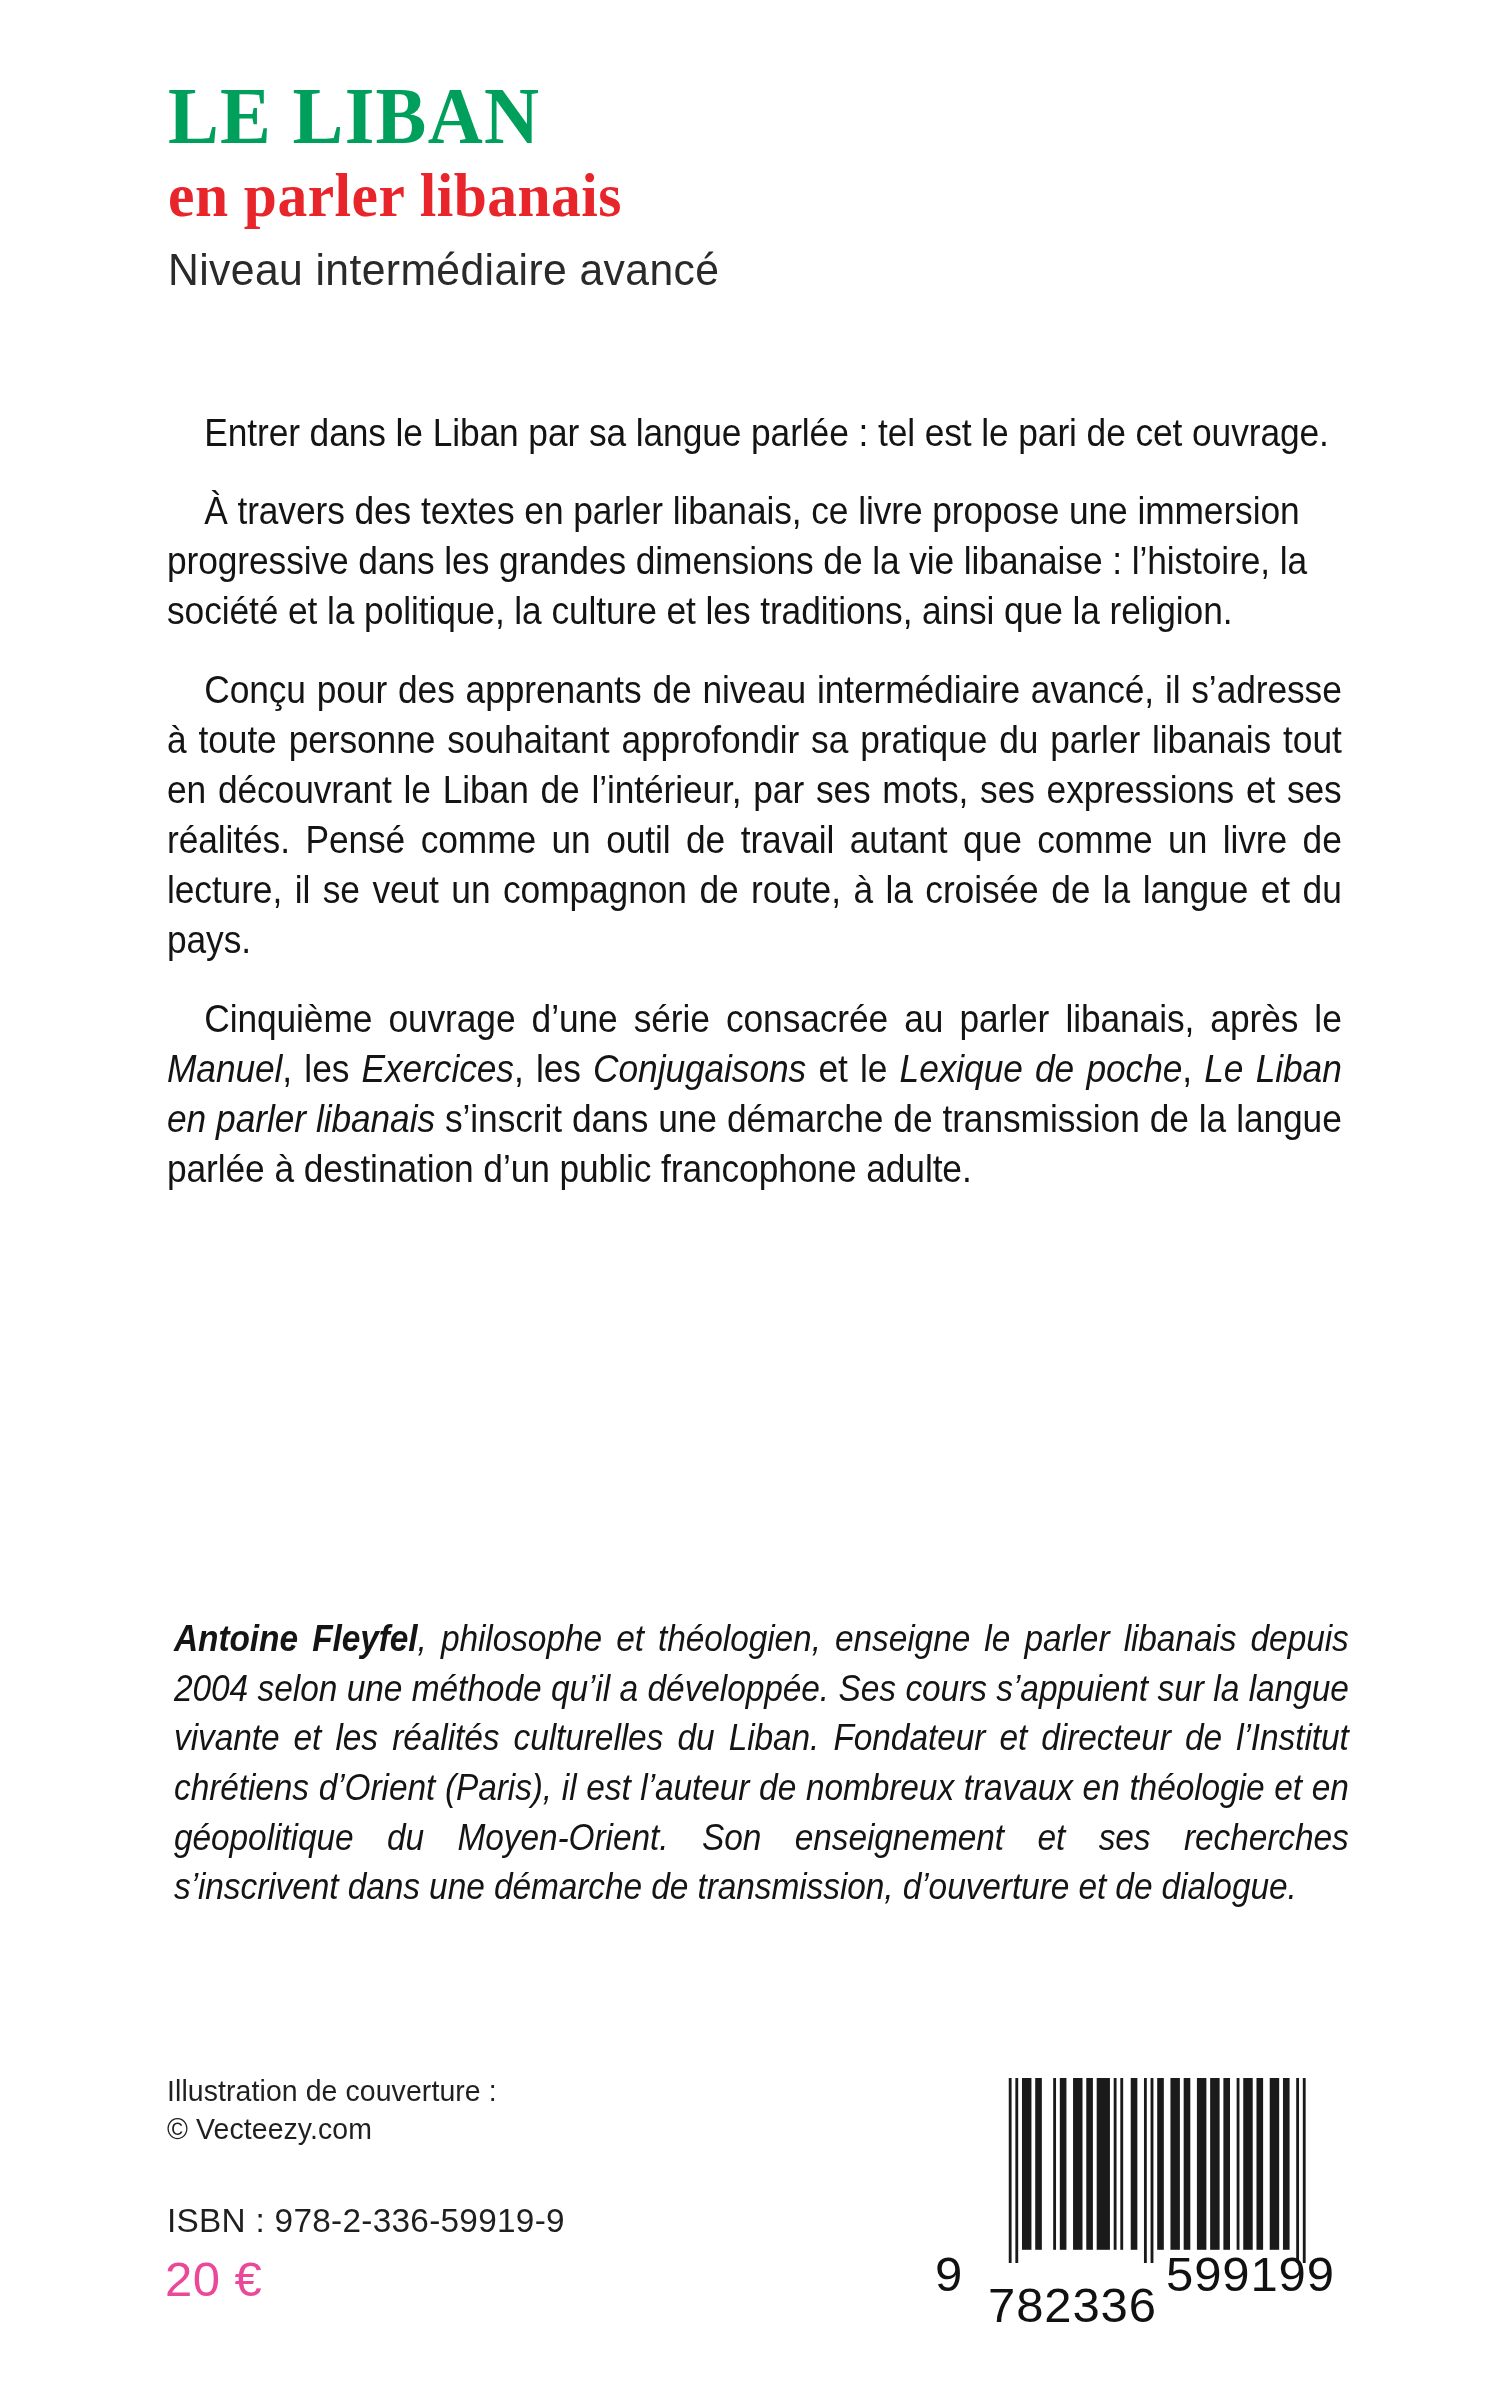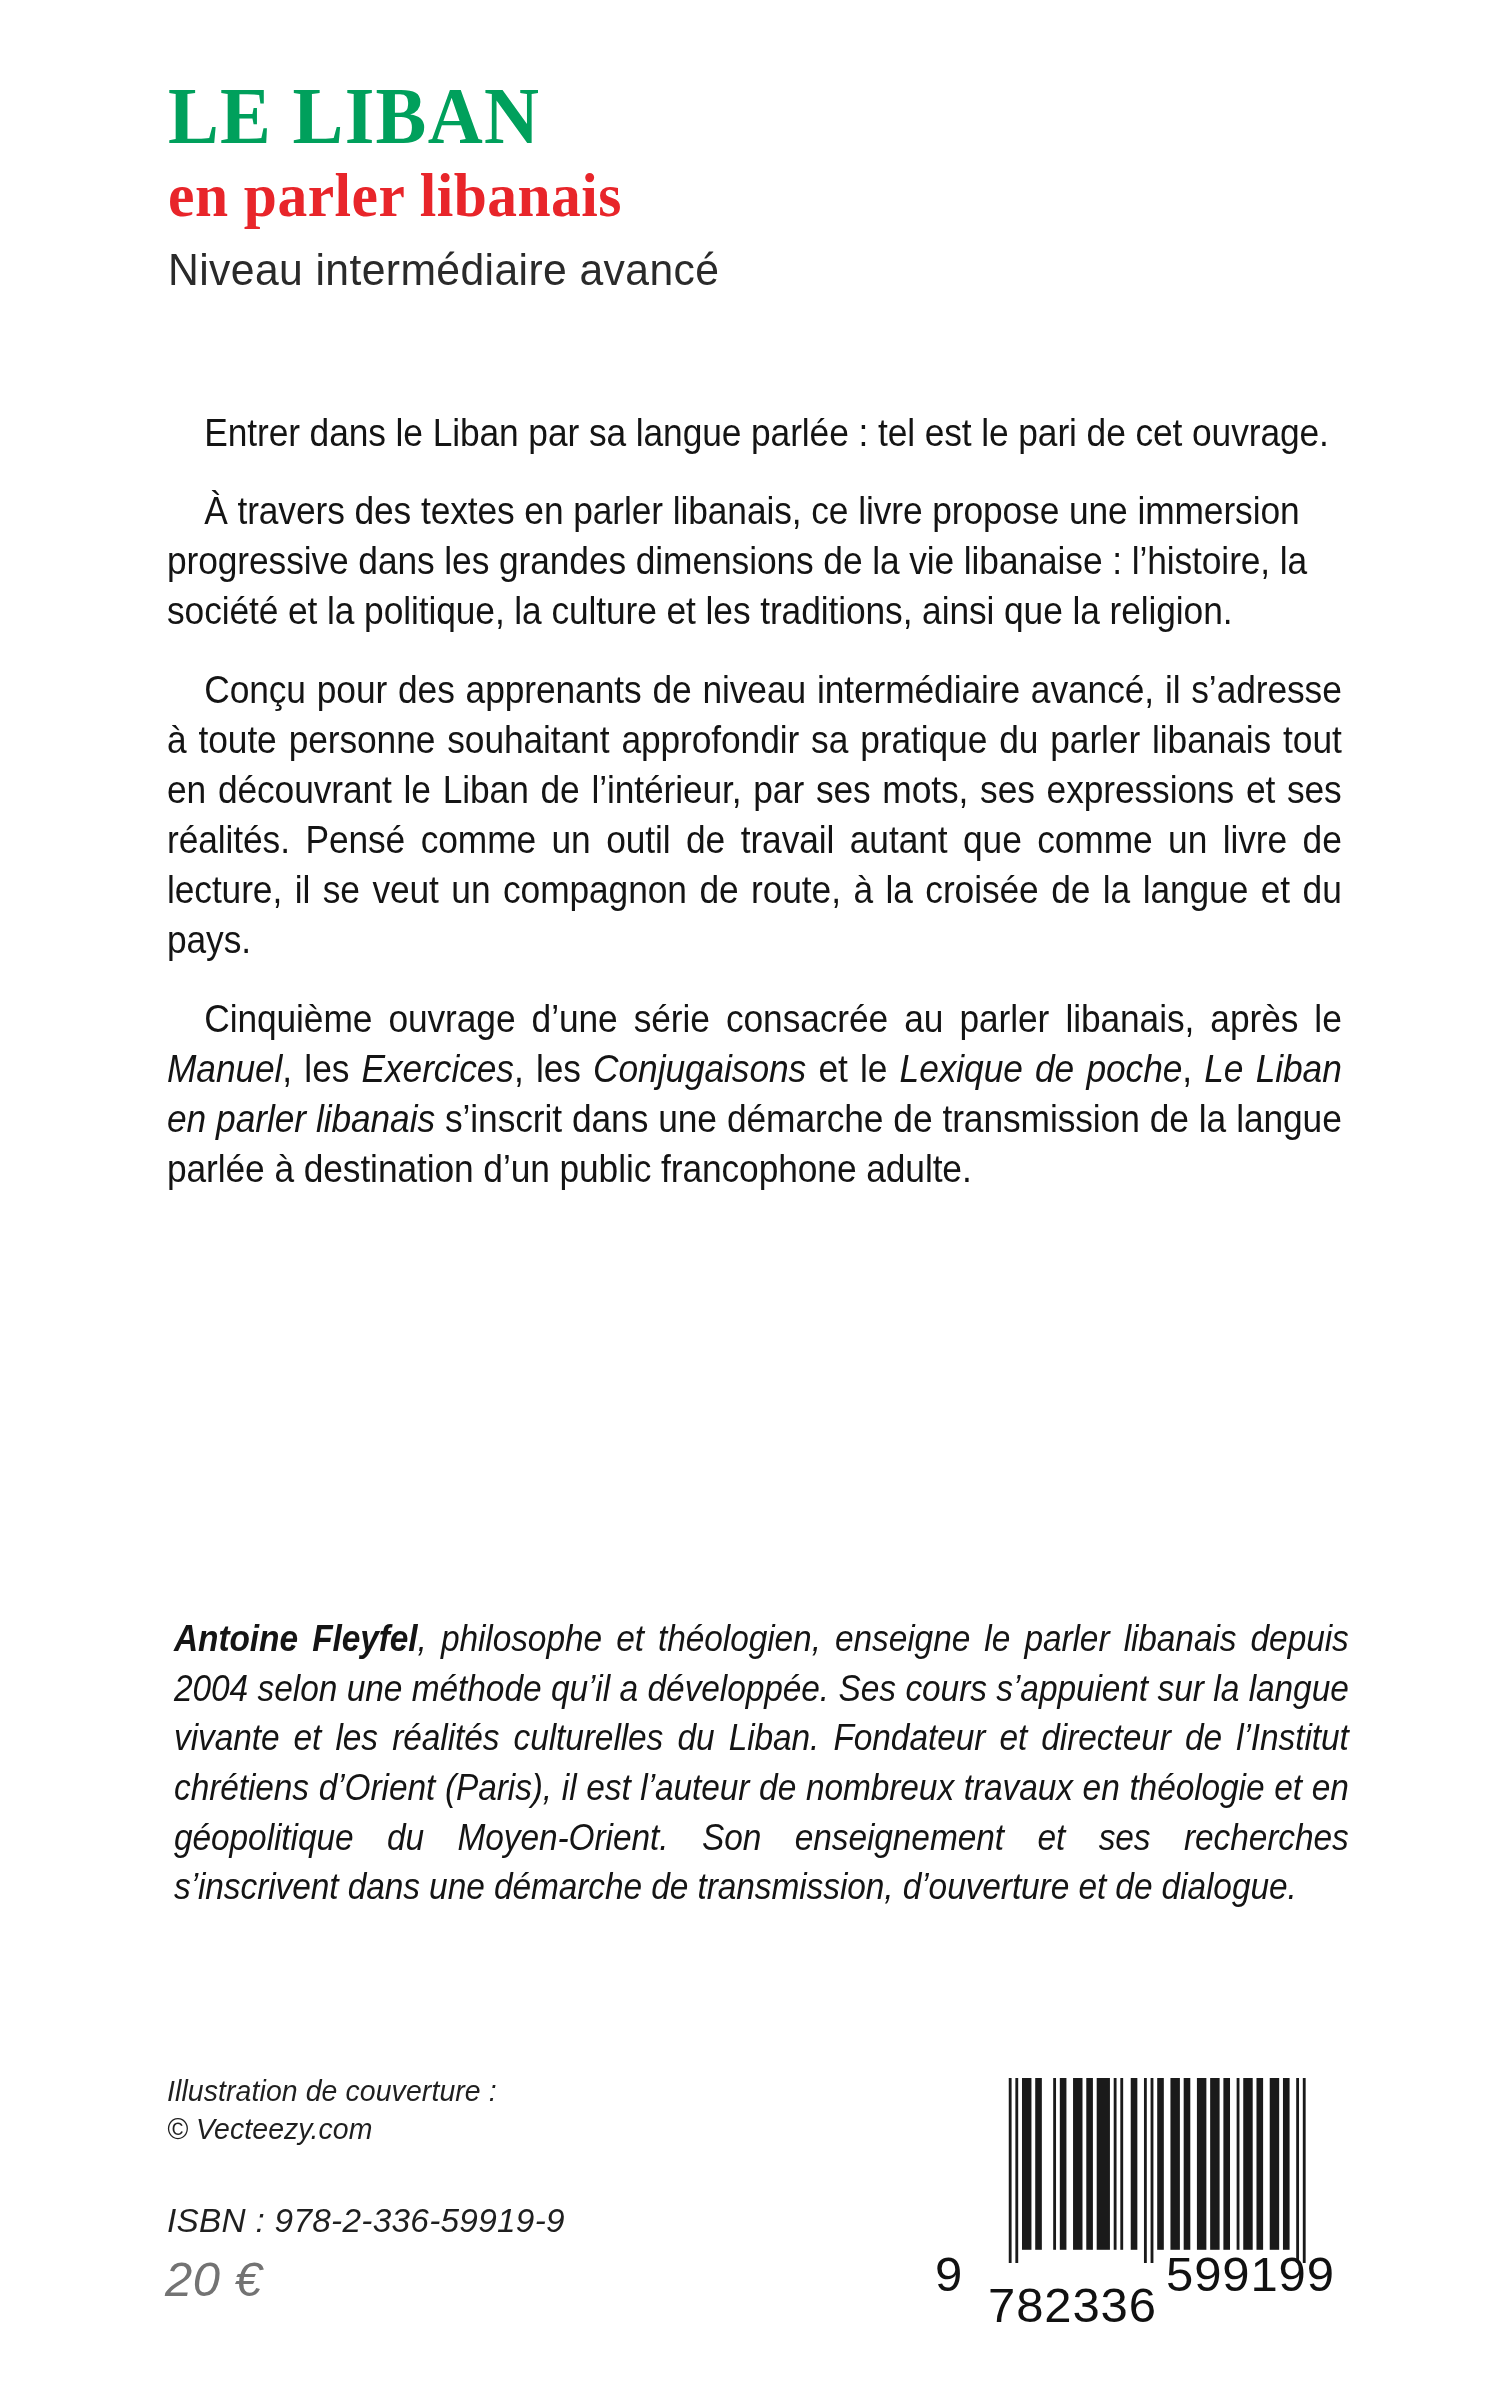--- a/index.html
+++ b/index.html
@@ -135,21 +135,20 @@
     font-style: italic;
   }
 
   
   .footer {
     position: absolute;
     left: 0;
     right: 0;
     top: 2073px;
     height: 312px;
-    font-style: italic;
   }
 
   .credits {
     position: absolute;
     left: 167px;
     top: 0;
     font-family: "Liberation Sans", sans-serif;
     font-weight: 300;
     font-size: 29px;
     line-height: 1.30;
@@ -179,21 +178,21 @@
   }
 
   .price {
     position: absolute;
     left: 165px;
     top: 178px;
     font-family: "Liberation Sans", sans-serif;
     font-weight: 300;
     font-size: 49px;
     line-height: 1.15;
-    color: #737373;
+    color: #ec4899;
     letter-spacing: 0.5px;
     white-space: nowrap;
   }
 
   
   .barcode-wrap {
     position: absolute;
     left: 935px;
     top: 2078px;
     width: 382px;

